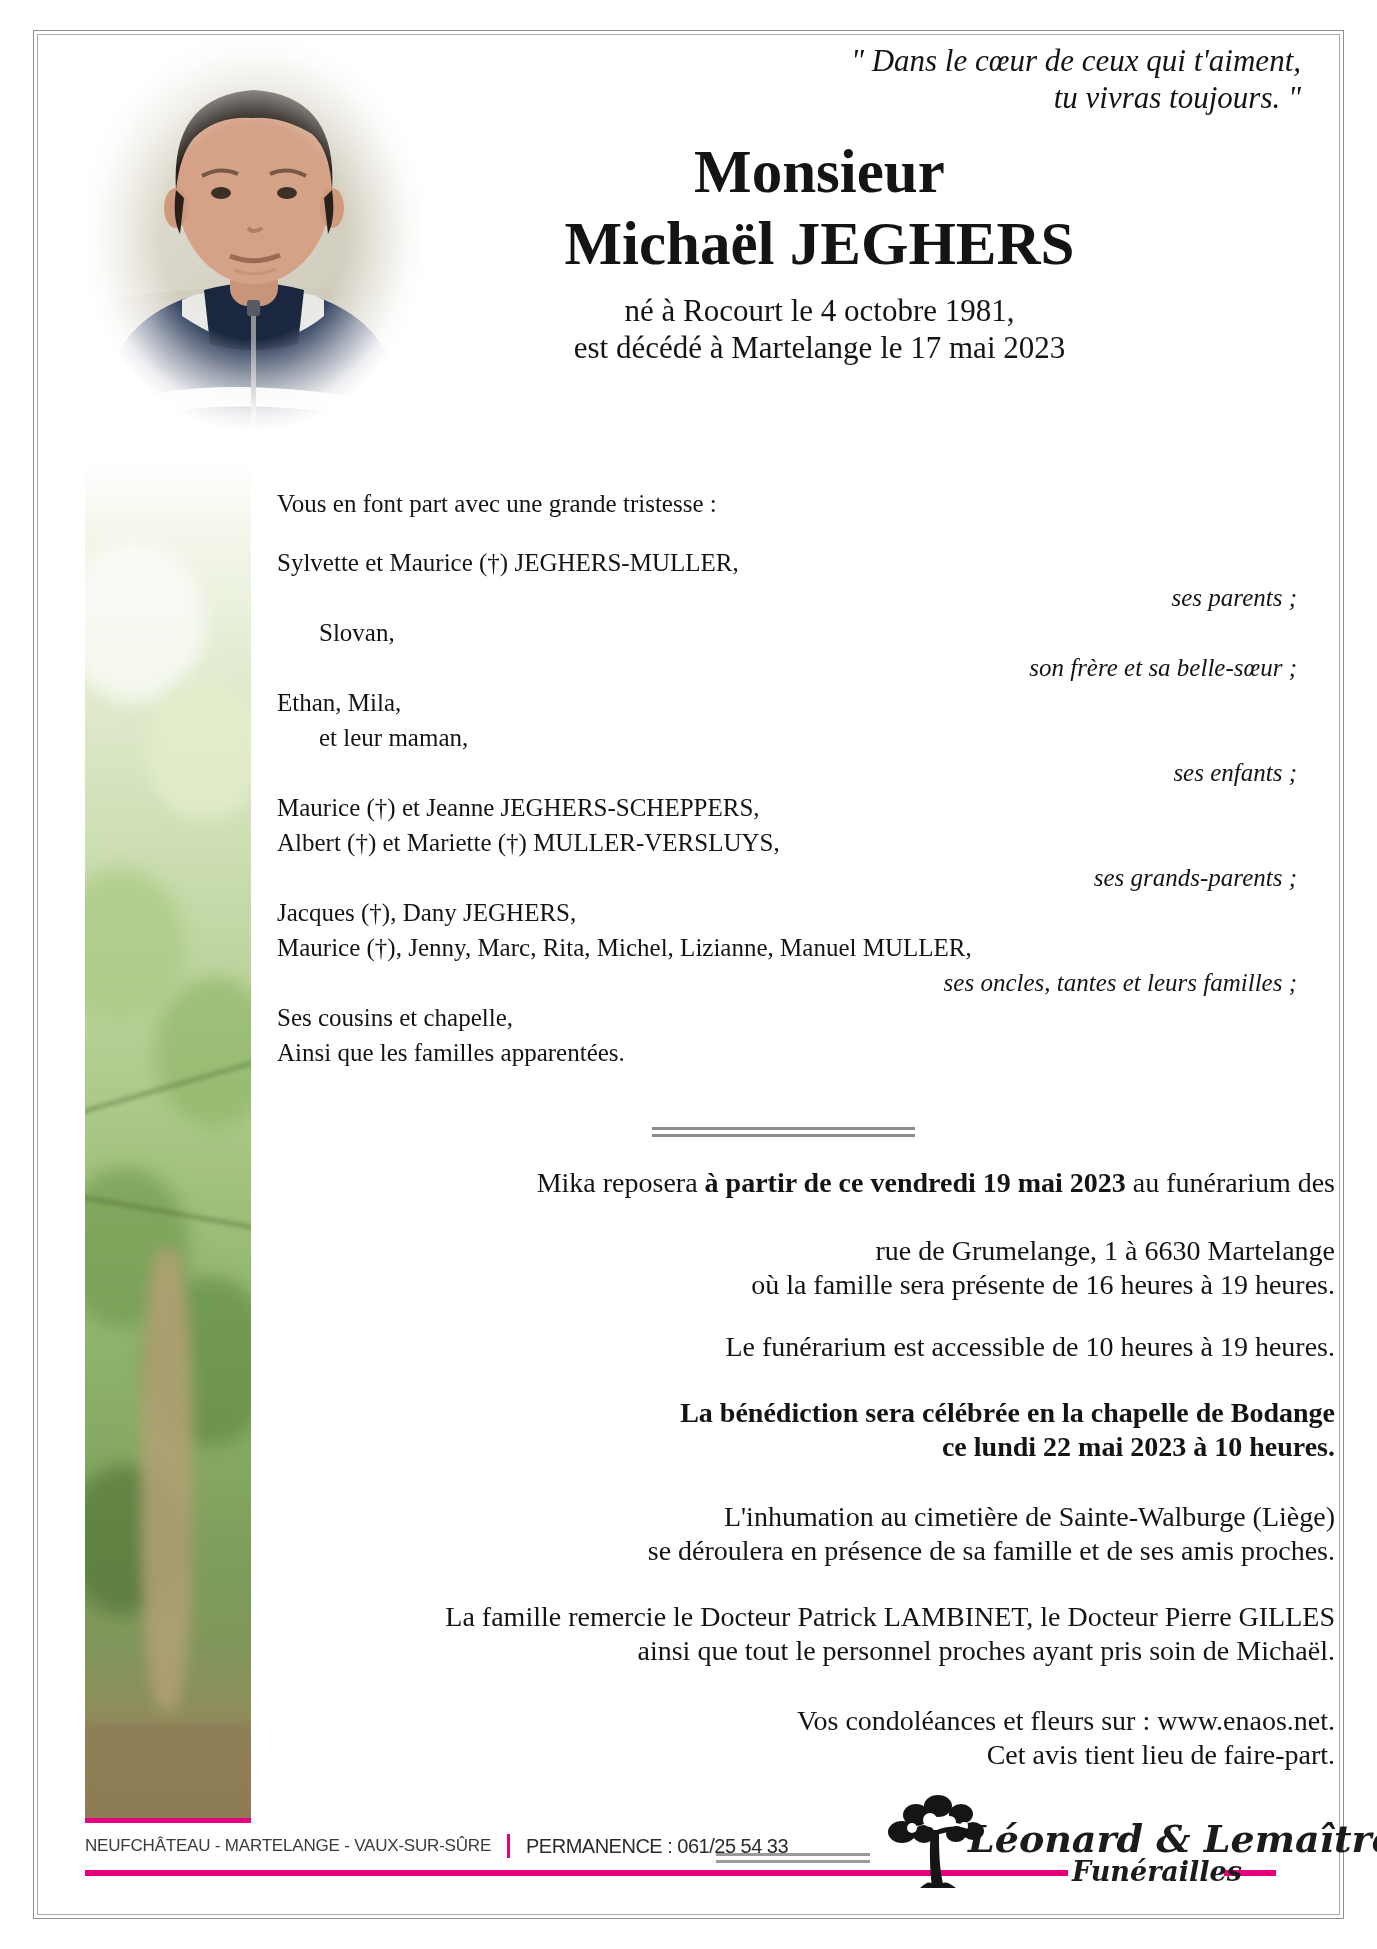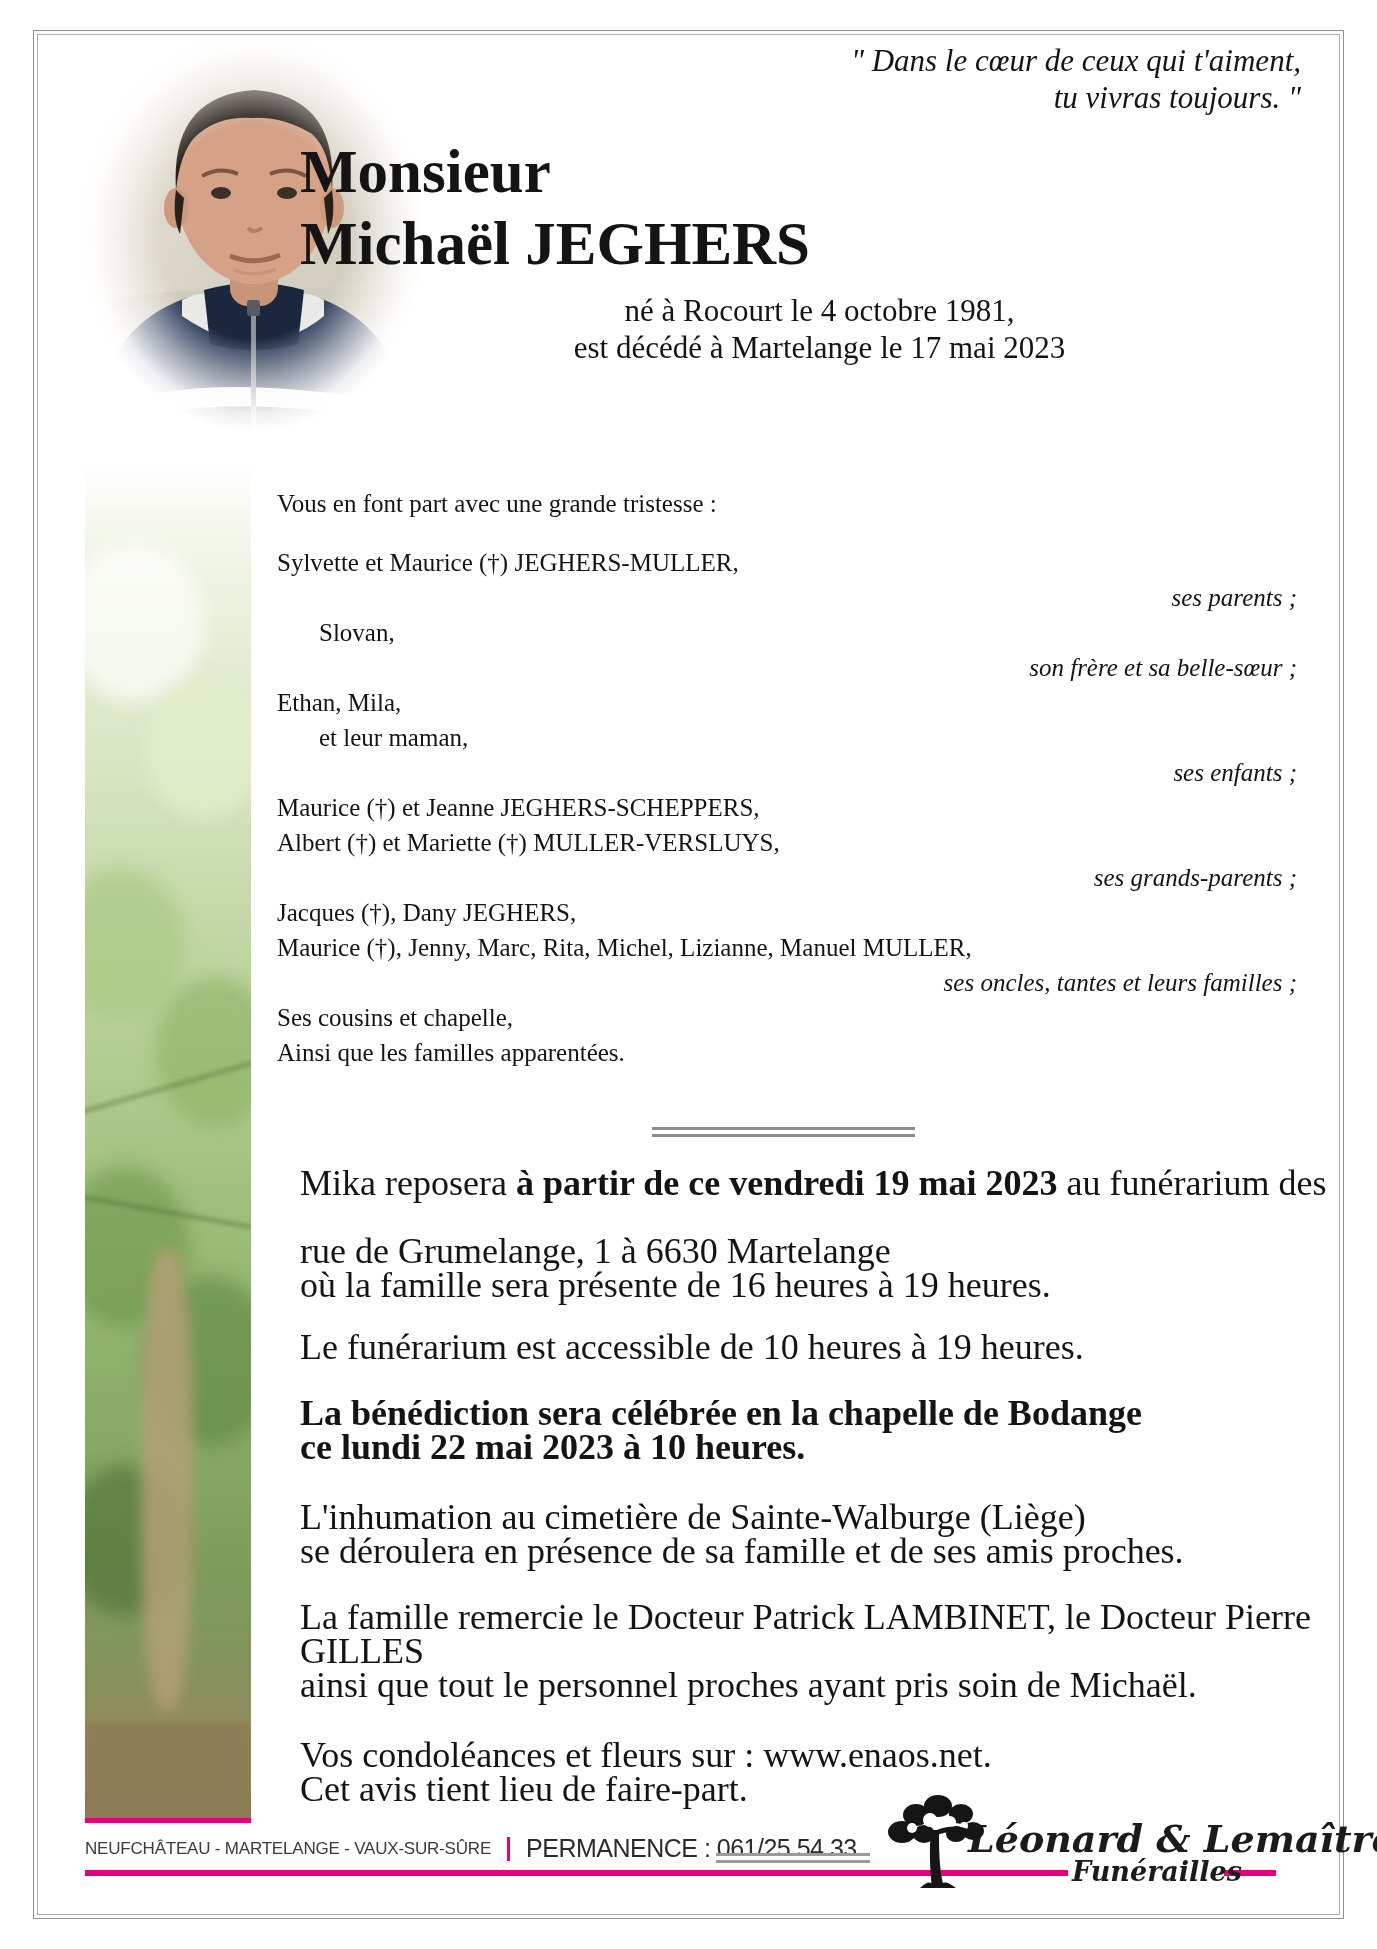--- a/index.html
+++ b/index.html
@@ -51,50 +51,50 @@
   .f6{left:60px;top:60%;width:130px;height:170px;background:rgba(84,126,54,.5);}
   .f7{left:-20px;top:74%;width:120px;height:150px;background:rgba(60,96,38,.45);}
   .branch{position:absolute;height:4px;width:220px;background:#4a6434;opacity:.45;filter:blur(2px);}
   .br1{left:-30px;top:46%;transform:rotate(-16deg);}
   .br2{left:-40px;top:55%;transform:rotate(10deg);}
   .path1{position:absolute;left:34%;top:58%;width:52px;height:34%;background:#b3a075;opacity:.85;filter:blur(7px);border-radius:40%;}
   .path2{position:absolute;left:0;top:93%;width:100%;height:7%;background:#8d7c54;opacity:.9;filter:blur(3px);}
 
   
   .quote{right:76px;top:42px;text-align:right;font-style:italic;font-size:31px;line-height:37px;}
-  .title{left:300px;right:38px;top:136px;text-align:left;font-weight:bold;font-size:61px;line-height:72px;}
+  .title{left:300px;right:38px;top:136px;text-align:center;font-weight:bold;font-size:61px;line-height:72px;}
   .vitals{left:300px;right:38px;top:292px;text-align:center;font-size:31px;line-height:37px;}
 
   .family{left:277px;right:80px;top:486px;font-size:25px;line-height:35px;}
   .family .intro{margin:0 0 24px 0;}
   .family div{min-height:35px;}
   .family .indent{padding-left:42px;}
   .family .rel{text-align:right;font-style:italic;}
 
   .separator{
     left:652px;top:1127px;width:263px;height:10px;box-sizing:border-box;
     border-top:3px solid #8c8c8c;border-bottom:3px solid #8c8c8c;background:#fff;
   }
 
-  .announce{left:300px;right:42px;top:1166px;text-align:left;font-size:36px;line-height:34px;}
+  .announce{left:300px;right:42px;top:1166px;text-align:right;font-size:28px;line-height:34px;}
   .announce p{margin:0;}
   .announce .p2{margin-top:28px;}
   .announce .p3{margin-top:32px;font-weight:bold;}
   .announce .p4{margin-top:36px;}
   .announce .p5{margin-top:32px;}
   .announce .p6{margin-top:36px;}
 
   
   .footer-left{
     left:85px;top:1834px;display:flex;align-items:center;gap:16px;
     font-family:"Liberation Sans", sans-serif;
   }
   .locations{font-size:17px;color:#3a3a3a;letter-spacing:-.2px;}
   .pink-bar{width:3px;height:24px;background:var(--accent);}
-  .permanence{font-size:25px;color:#2b2b2b;letter-spacing:-.5px;}
+  .permanence{font-size:20px;color:#2b2b2b;letter-spacing:-.5px;}
 
   .pink-line{left:85px;top:1870px;width:983px;height:6px;background:var(--accent);}
   .pink-dash{left:1224px;top:1870px;width:52px;height:6px;background:var(--accent);}
   .gray-double{
     left:716px;top:1853px;width:154px;height:10px;box-sizing:border-box;
     border-top:3px solid #9a9a9a;border-bottom:3px solid #9a9a9a;background:#fff;
   }
   .tree{left:872px;top:1788px;width:128px;height:102px;}
   .tree svg{display:block;width:100%;height:100%;}
   .brand-name{

